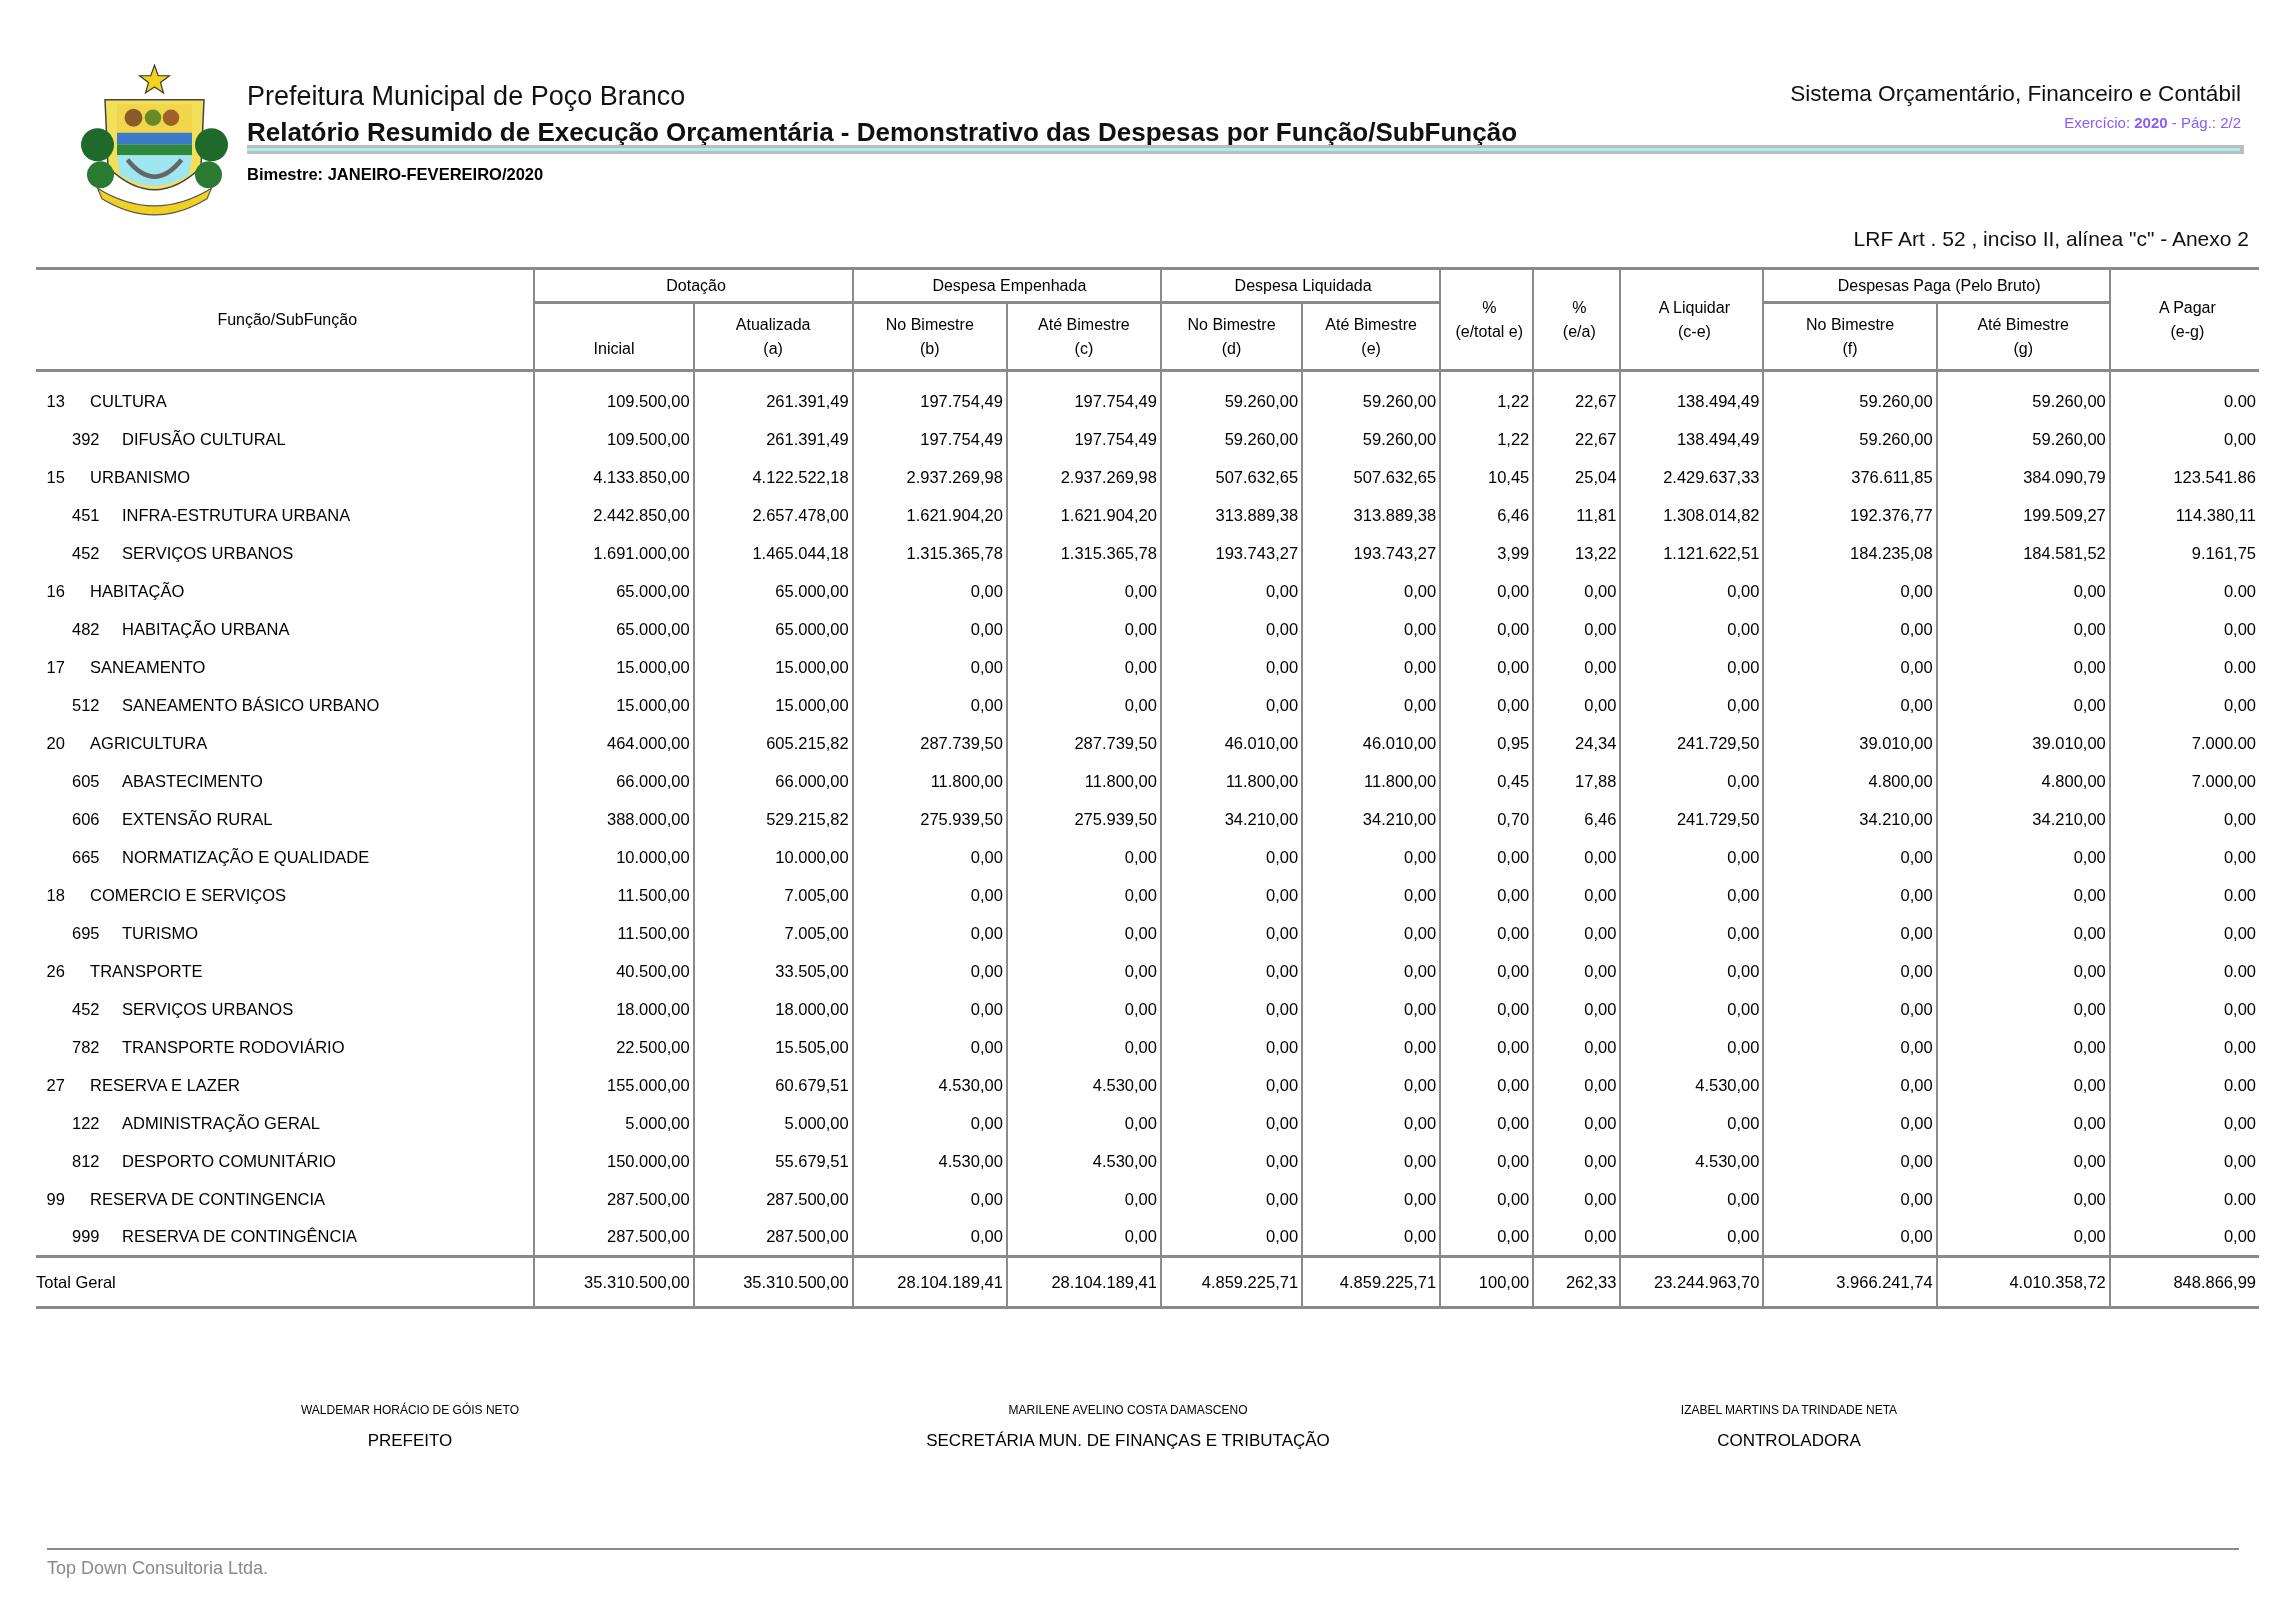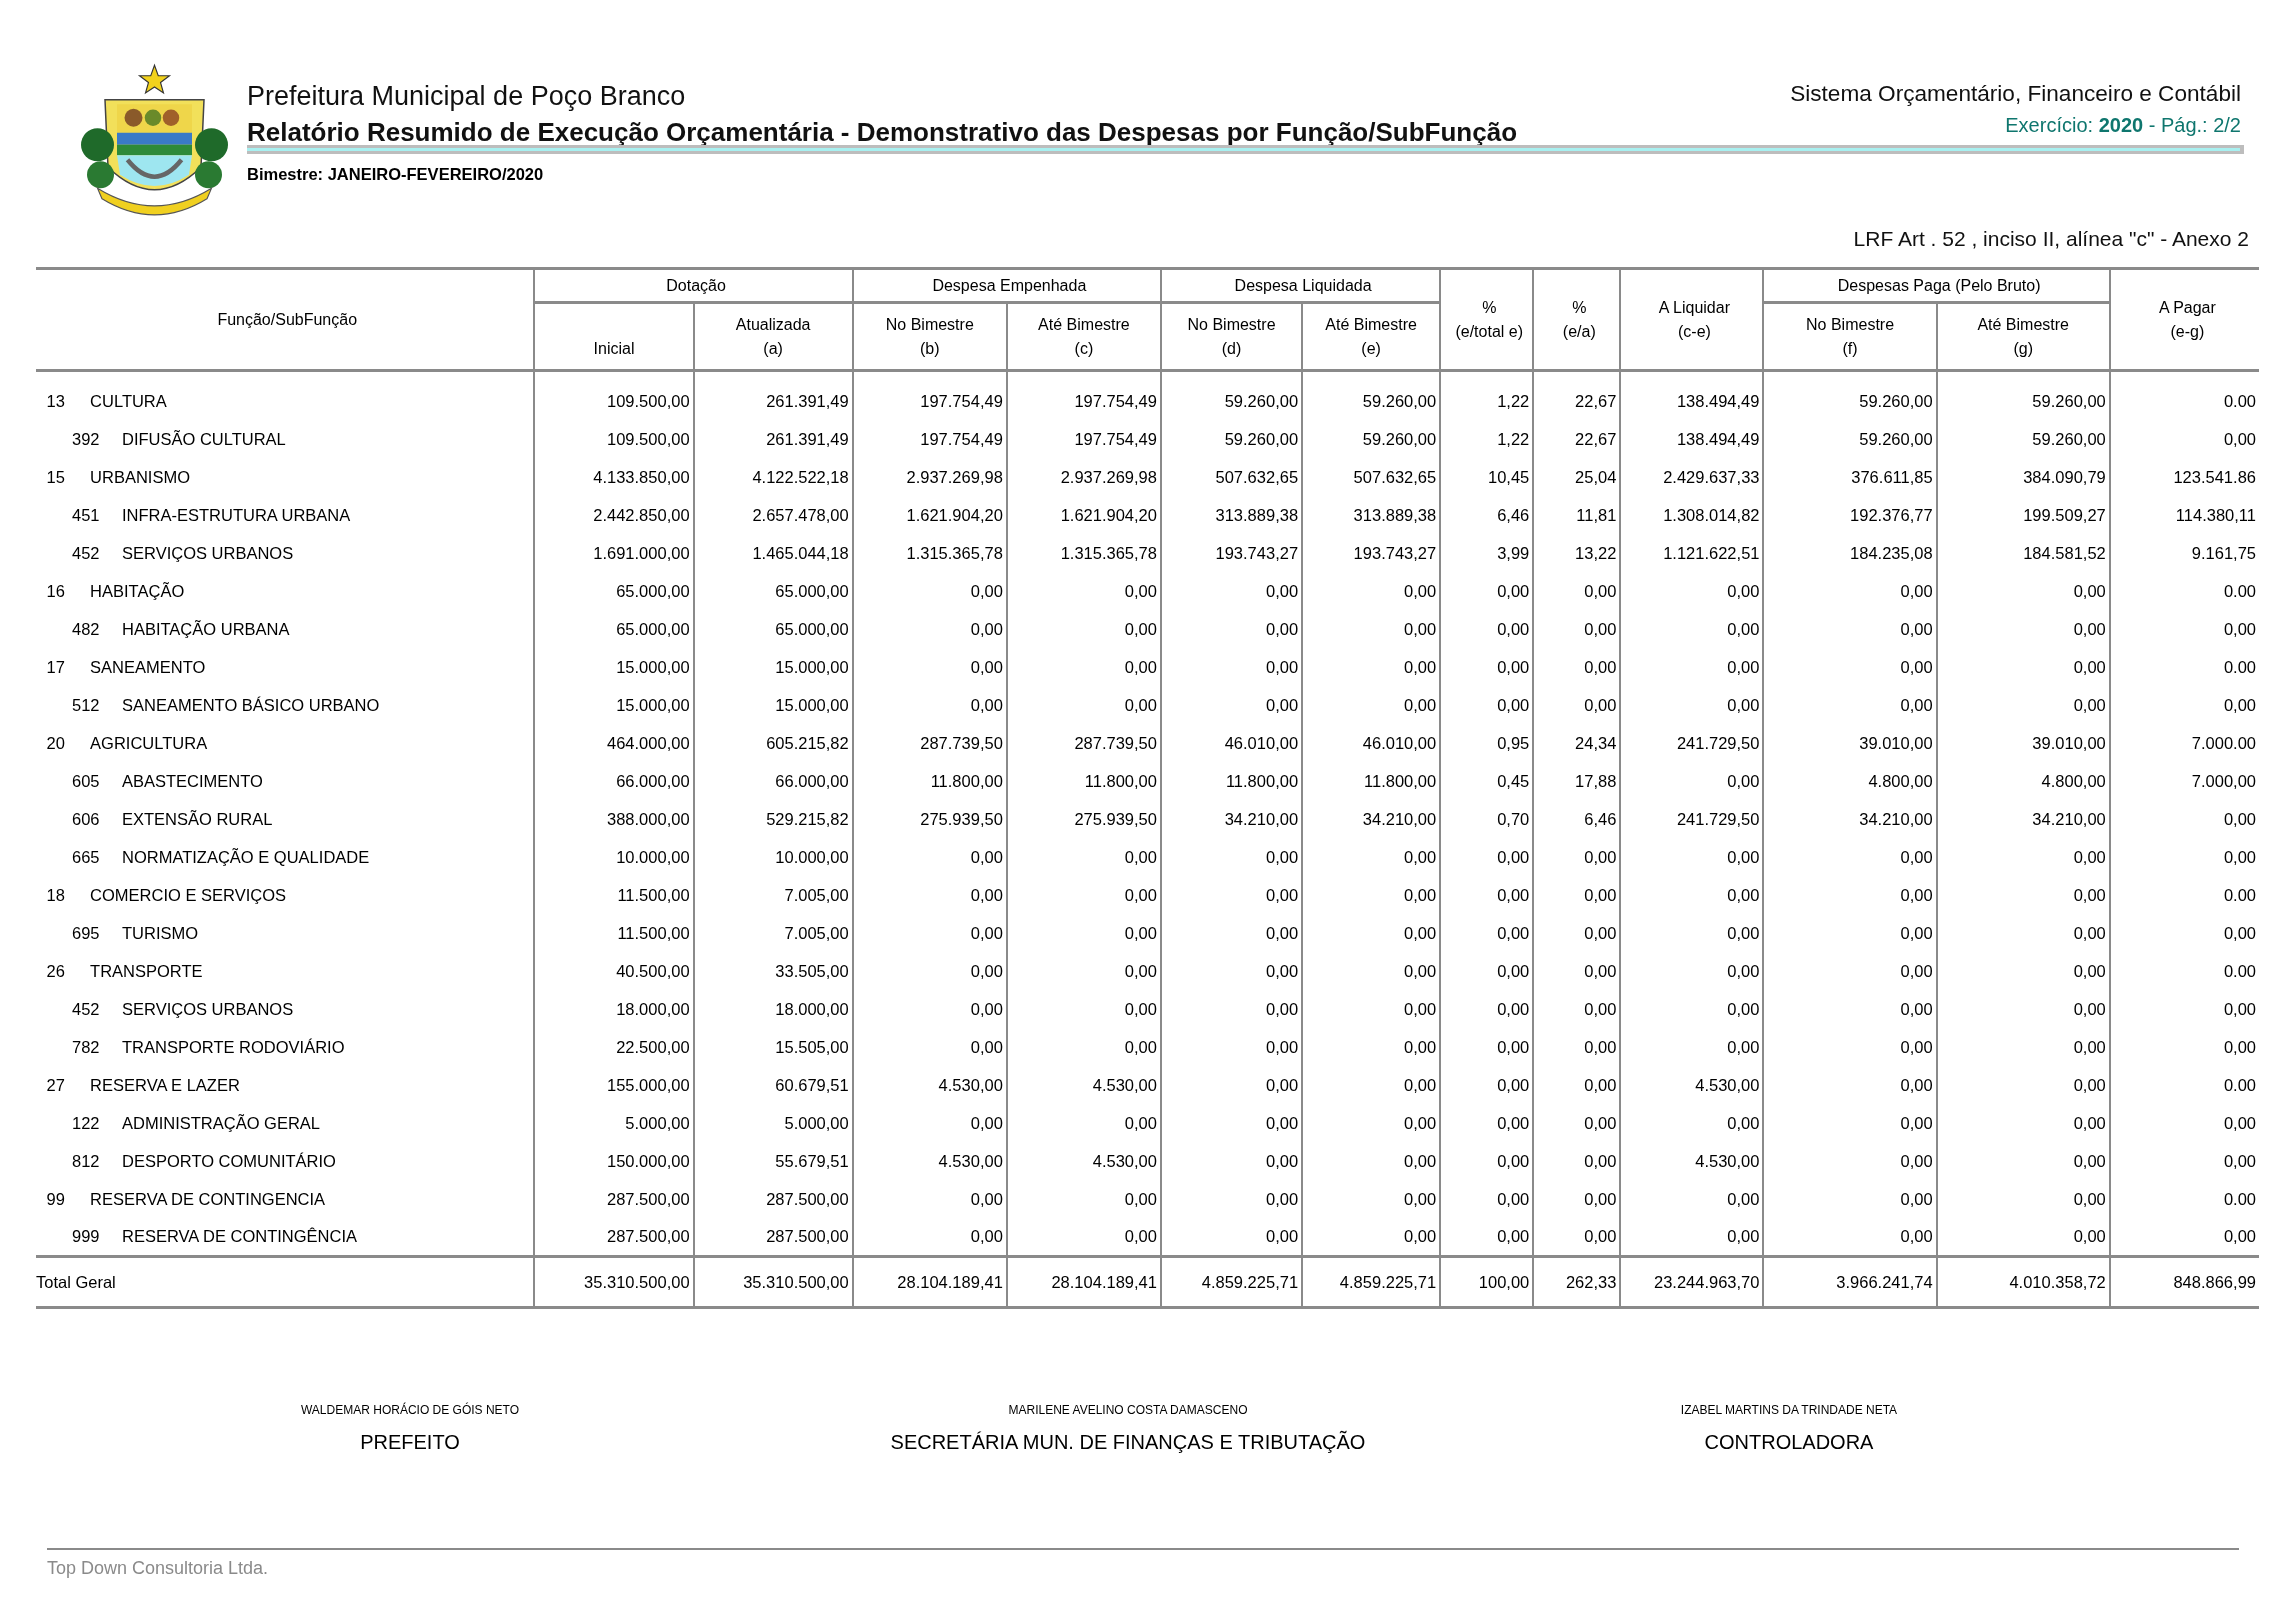--- a/index.html
+++ b/index.html
@@ -6,21 +6,21 @@
   html, body { width: 2284px; height: 1616px; background: #ffffff; overflow: hidden; }
   body { font-family: "Liberation Sans", sans-serif; color: #000; position: relative; }
 
   .logo { position: absolute; left: 75px; top: 62px; width: 159px; height: 155px; }
   .hdr-title { position: absolute; left: 247px; top: 81px; font-size: 27px; color: #111; }
   .hdr-subtitle { position: absolute; left: 247px; top: 117px; font-size: 26px; font-weight: bold; color: #111; }
   .hdr-rule { position: absolute; left: 247px; top: 145px; width: 1997px; height: 9px; background: #bdbdbd; }
   .hdr-rule::after { content: ""; position: absolute; left: 0; right: 4.5px; top: 3px; height: 3px; background: #a8f0f0; }
   .hdr-bimestre { position: absolute; left: 247px; top: 165px; font-size: 16.5px; font-weight: bold; }
   .hdr-system { position: absolute; right: 43px; top: 81px; font-size: 22.6px; color: #111; text-align: right; }
-  .hdr-exercicio { position: absolute; right: 43px; top: 114px; font-size: 20px; color: #0f766e; text-align: right; }
+  .hdr-exercicio { position: absolute; right: 43px; top: 114px; font-size: 15px; color: #8b5cf6; text-align: right; }
   .hdr-exercicio b { font-weight: bold; }
   .hdr-lrf { position: absolute; right: 35px; top: 227px; font-size: 21px; color: #111; }
 
   table.report { position: absolute; left: 36px; top: 267px; width: 2223px; border-collapse: collapse; font-size: 16.5px; }
   table.report th { font-weight: normal; font-size: 16px; border-left: 2.3px solid #8a8a8a; line-height: 1.45; padding: 1.5px 3px; }
   table.report thead tr.h1 th { height: 34px; border-top: 3.8px solid #8a8a8a; padding-left: 8px; }
   table.report thead tr.h2 th { height: 68px; border-top: 3.8px solid #8a8a8a; }
   table.report thead tr:last-child th, table.report thead th.span2 { border-bottom: 3.8px solid #8a8a8a; }
   table.report th.first { border-left: none; }
   table.report td { border-left: 2.3px solid #8a8a8a; text-align: right; padding: 0 3px 0 0; height: 38px; vertical-align: middle; white-space: nowrap; }
@@ -29,21 +29,21 @@
   table.report tr.sub td.name { padding-left: 36px; }
   .code { display: inline-block; width: 25.6px; }
   tr.sub .code { width: 32px; }
   .label { margin-left: 18px; }
   tr.total td { border-top: 3.8px solid #8a8a8a; border-bottom: 3.8px solid #8a8a8a; height: 51px; }
   tr.total td.name { padding-left: 0; }
 
   .signatures { position: absolute; left: 0; top: 1403px; width: 2284px; }
   .sig { position: absolute; text-align: center; width: 602px; }
   .sig .sig-name { font-size: 12px; font-weight: normal; }
-  .sig .sig-role { font-size: 20px; margin-top: 14.3px; text-align: center; }
+  .sig .sig-role { font-size: 17px; margin-top: 14.3px; text-align: center; }
   .footer-rule { position: absolute; left: 47px; top: 1548px; width: 2192px; height: 2.3px; background: #8a8a8a; }
   .footer-text { position: absolute; left: 47px; top: 1558px; font-size: 18px; color: #8a8a8a; }
 </style>
 </head>
 <body>
 
 <svg class="logo" viewBox="0 0 212 206">
   <polygon points="106,4 111,18 126,18 114,27 118,41 106,33 94,41 98,27 86,18 101,18" fill="#f2d21c" stroke="#333" stroke-width="1.5"></polygon>
   <path d="M40,50 L172,50 L168,140 Q106,200 44,140 Z" fill="#f2e05a" stroke="#444" stroke-width="2"></path>
   <rect x="56" y="56" width="100" height="38" fill="#efd64a"></rect>

